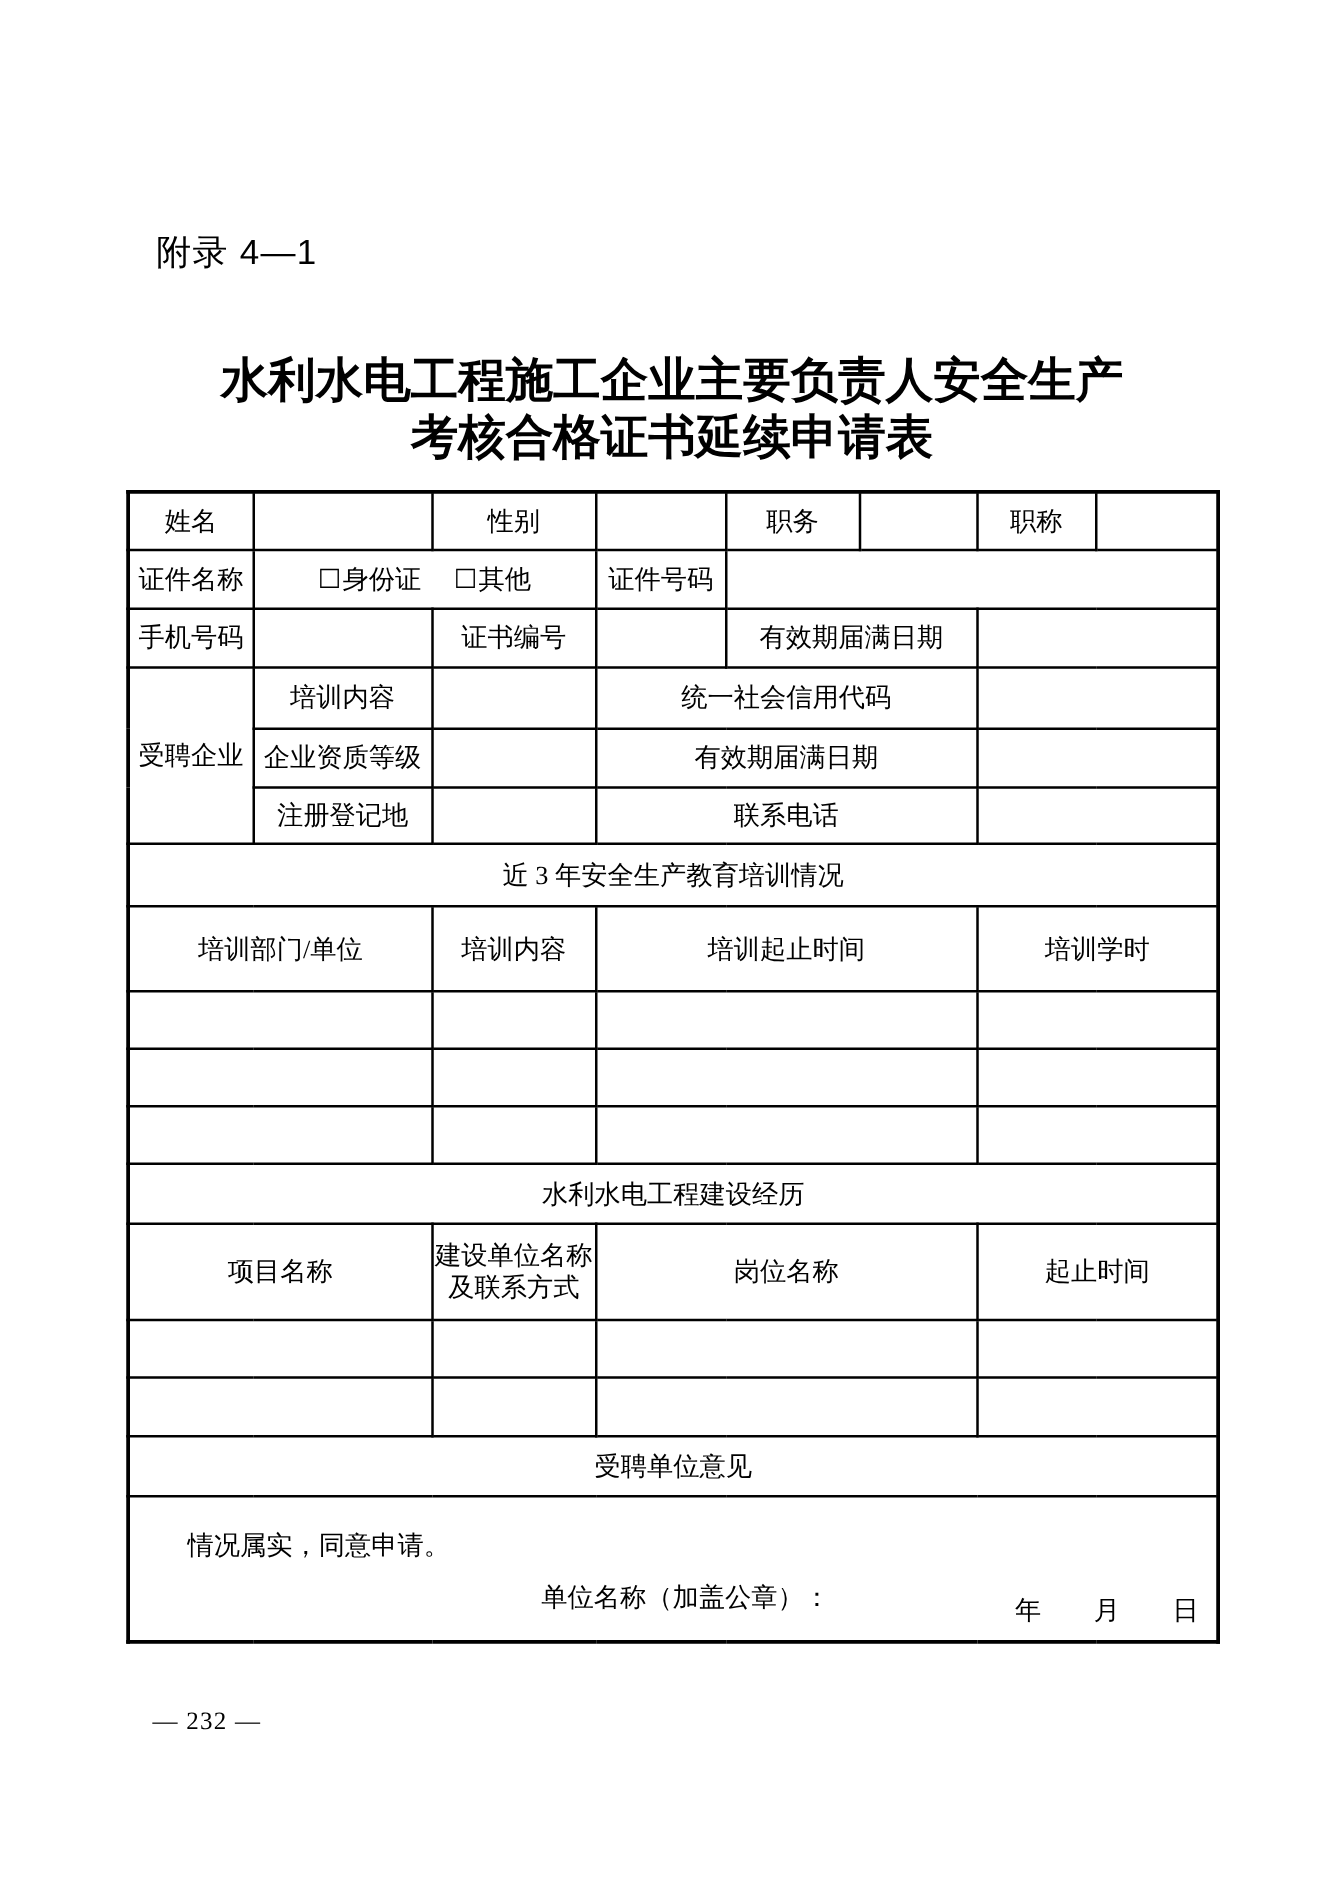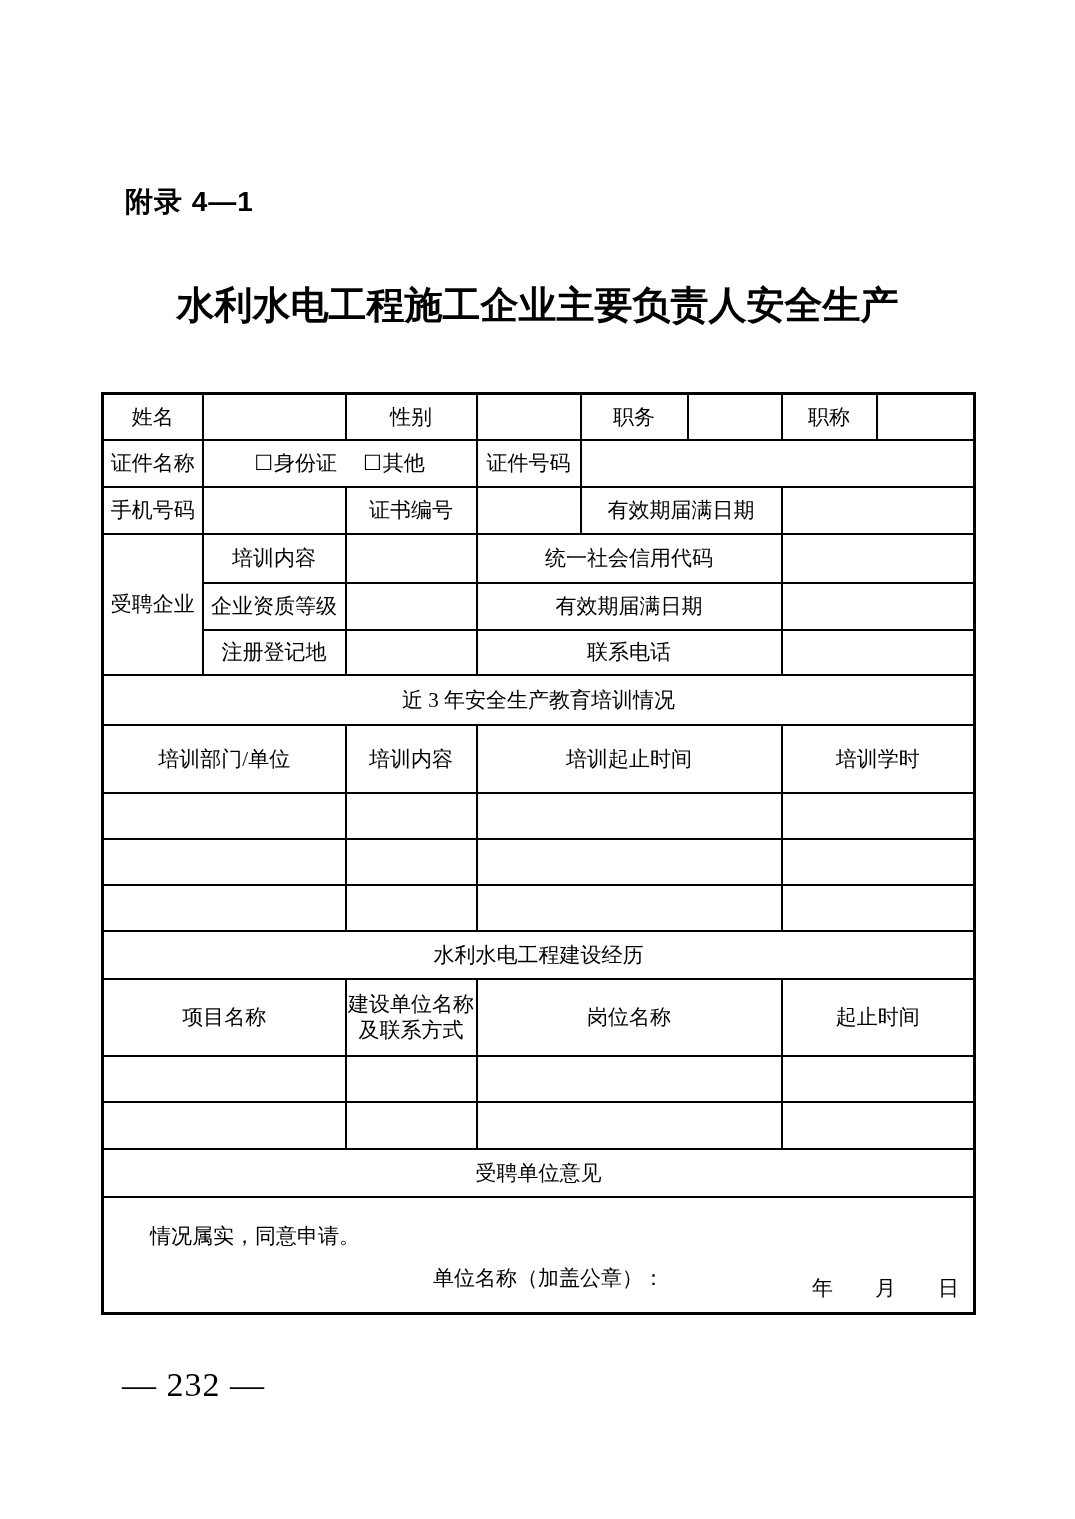--- a/index.html
+++ b/index.html
@@ -7,21 +7,21 @@
     position:relative;
     width:1075px; height:1519px;
     background:#ffffff;
     color:#000000;
     font-family:"Liberation Serif", serif;
     overflow:hidden;
   }
   .appendix {
     position:absolute; left:125px; top:183px;
     font-family:"Liberation Sans", sans-serif;
-    font-weight:700; font-size:28px; letter-spacing:1px;
+    font-weight:400; font-size:28px; letter-spacing:1px;
   }
   .doc-title {
     position:absolute; left:0; top:283px; width:100%;
     text-align:center; font-weight:bold; font-size:38px; line-height:45px;
   }
   table.form {
     position:absolute; left:101px; top:392px;
     width:872px; border-collapse:collapse; table-layout:fixed;
     border:3px solid #000;
   }
@@ -37,31 +37,32 @@
   tr.r12{height:48px} tr.r13{height:77px}
   tr.r15{height:47px} tr.r16{height:48px} tr.r17{height:117px}
   .cb-group { display:flex; justify-content:center; align-items:center; gap:26px; }
   .cb-option { display:inline-flex; align-items:center; gap:1px; }
   .wrap-cell { padding:0 12px; line-height:1.25; word-break:break-all; }
   td.final-cell { position:relative; text-align:left; }
   .statement { position:absolute; left:46px; top:24px; }
   .seal-label { position:absolute; left:329px; top:66px; }
   .date-label { position:absolute; right:14px; top:76px; }
   .footnote { position:absolute; left:125px; top:1324px; font-size:21px; }
-  .page-number { position:absolute; left:122px; top:1366px; font-size:34px; letter-spacing:1px; }
+  .page-number { position:absolute; left:122px; top:1366px; font-size:20px; letter-spacing:1px; }
 </style>
 </head>
 <body>
 
 <div class="page">
 
   <div class="appendix">附录 4—1</div>
 
   <div class="doc-title">
     <div>水利水电工程施工企业主要负责人安全生产</div>
+    <div>考核合格证书延续申请表</div>
   </div>
 
   <table class="form">
     <colgroup>
       <col style="width:100px">
         <col style="width:143px">
         <col style="width:131px">
         <col style="width:104px">
       <col style="width:107px">
         <col style="width:94px">

